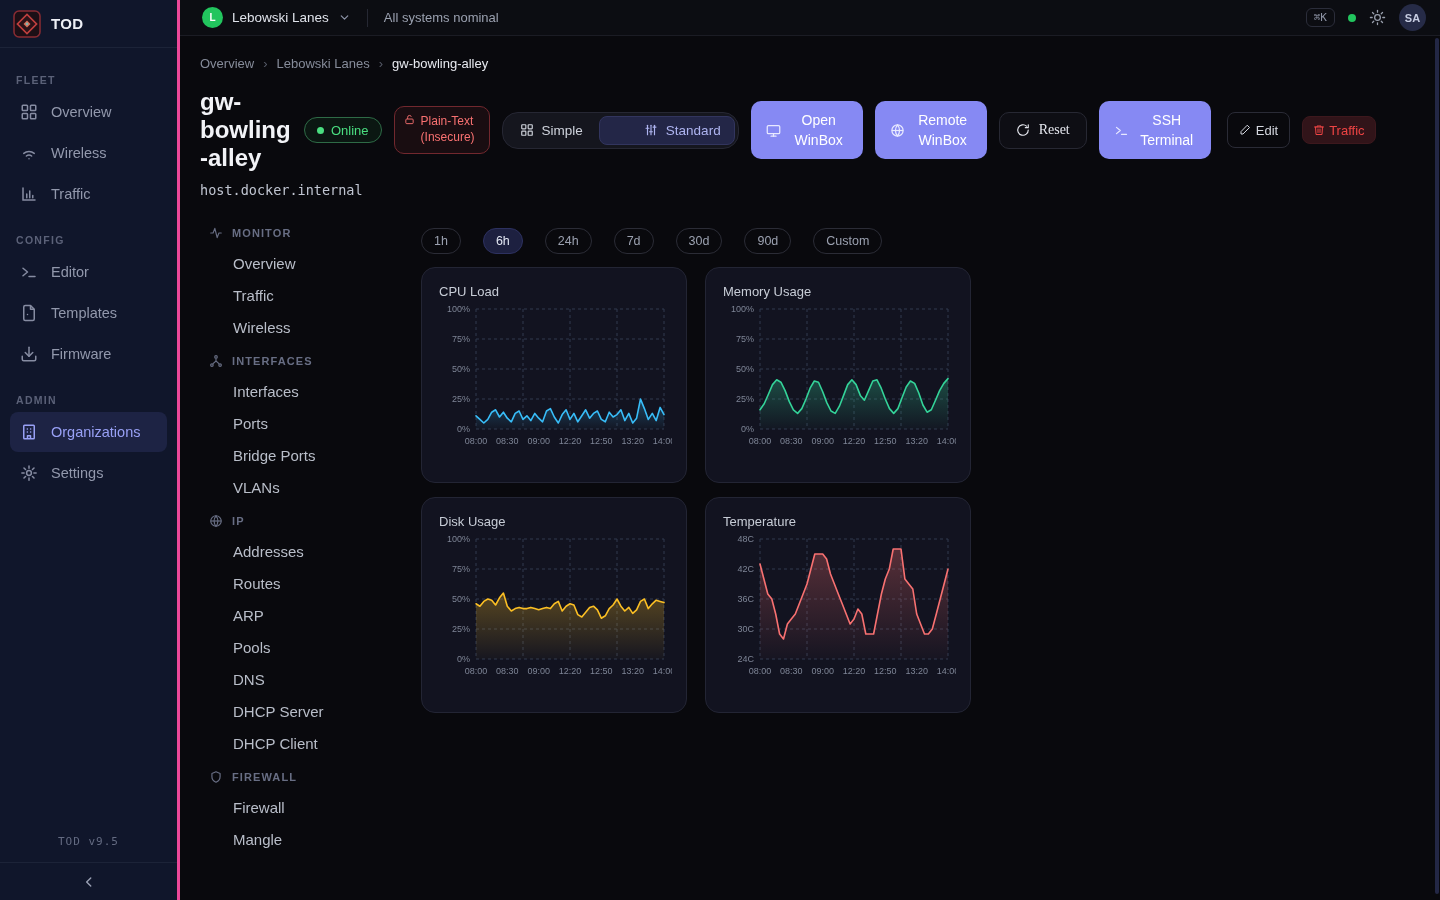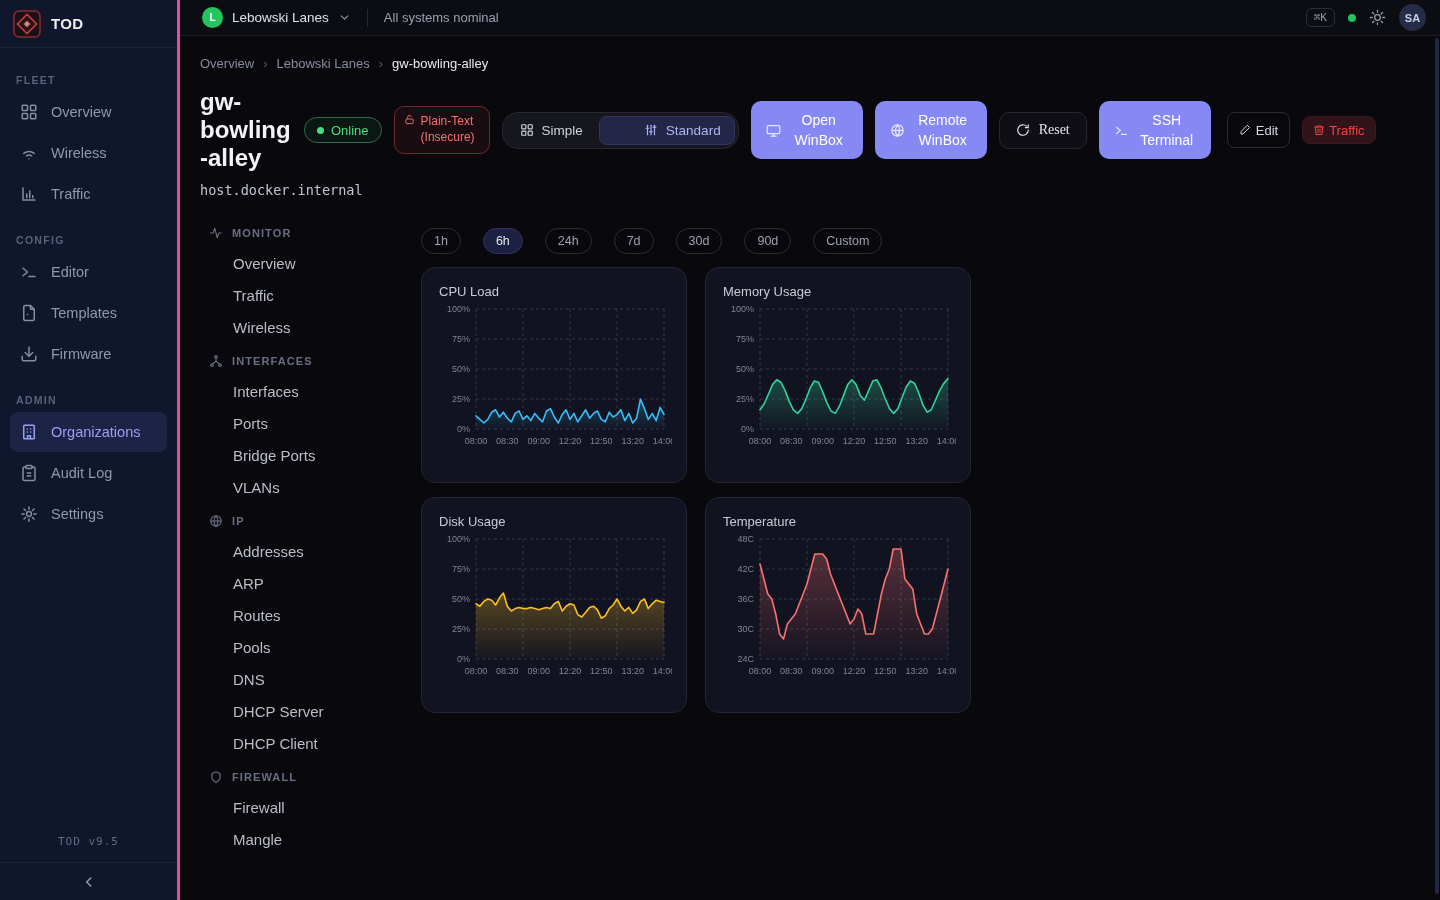--- a/index.html
+++ b/index.html
@@ -216,31 +216,20 @@
           <svg viewBox="0 0 24 24" fill="none" stroke="currentColor" stroke-width="2" stroke-linejoin="round">
             <rect x="5" y="3" width="14" height="18" rx="1"></rect>
             <line x1="9" y1="8" x2="10.5" y2="8"></line>
             <line x1="13.5" y1="8" x2="15" y2="8"></line>
             <line x1="9" y1="12" x2="10.5" y2="12"></line>
             <line x1="13.5" y1="12" x2="15" y2="12"></line>
             <path d="M10 21v-4h4v4"></path>
           </svg>
         </span>
         <span>Organizations</span>
-      </div>
-      <div class="side-item">
-        <span class="icon">
-          <svg viewBox="0 0 24 24" fill="none" stroke="currentColor" stroke-width="2" stroke-linejoin="round">
-            <path d="M16 4h2a2 2 0 0 1 2 2v14a2 2 0 0 1-2 2H6a2 2 0 0 1-2-2V6a2 2 0 0 1 2-2h2"></path>
-            <rect x="8" y="2" width="8" height="4" rx="1"></rect>
-            <line x1="9" y1="12" x2="15" y2="12"></line>
-            <line x1="9" y1="16" x2="15" y2="16"></line>
-          </svg>
-        </span>
-        <span>Audit Log</span>
       </div>
       <div class="side-item">
         <span class="icon">
           <svg viewBox="0 0 24 24" fill="none" stroke="currentColor" stroke-width="2" stroke-linecap="round">
             <circle cx="12" cy="12" r="3.2"></circle>
             <path d="M12 2.5v3M12 18.5v3M2.5 12h3M18.5 12h3M5.3 5.3l2.1 2.1M16.6 16.6l2.1 2.1M18.7 5.3l-2.1 2.1M7.4 16.6l-2.1 2.1"></path>
           </svg>
         </span>
         <span>Settings</span>
       </div>
@@ -442,22 +431,22 @@
           <span class="icon" style="width: 14px; height: 14px;">
             <svg viewBox="0 0 24 24" fill="none" stroke="currentColor" stroke-width="2">
               <circle cx="12" cy="12" r="9"></circle>
               <path d="M3 12h18"></path>
               <path d="M12 3a14 14 0 0 1 0 18a14 14 0 0 1 0-18z"></path>
             </svg>
           </span>
           <span class="lbl">IP</span>
         </div>
         <div class="subnav-item">Addresses</div>
+        <div class="subnav-item">Routes</div>
         <div class="subnav-item">ARP</div>
-        <div class="subnav-item">Routes</div>
         <div class="subnav-item">Pools</div>
         <div class="subnav-item">DNS</div>
         <div class="subnav-item">DHCP Server</div>
         <div class="subnav-item">DHCP Client</div>
         <div class="subnav-section">
           <span class="icon" style="width: 14px; height: 14px;">
             <svg viewBox="0 0 24 24" fill="none" stroke="currentColor" stroke-width="2" stroke-linejoin="round">
               <path d="M12 3l7 3v5.5c0 4.5-3 7.8-7 9.5-4-1.7-7-5-7-9.5V6z"></path>
             </svg>
           </span>

